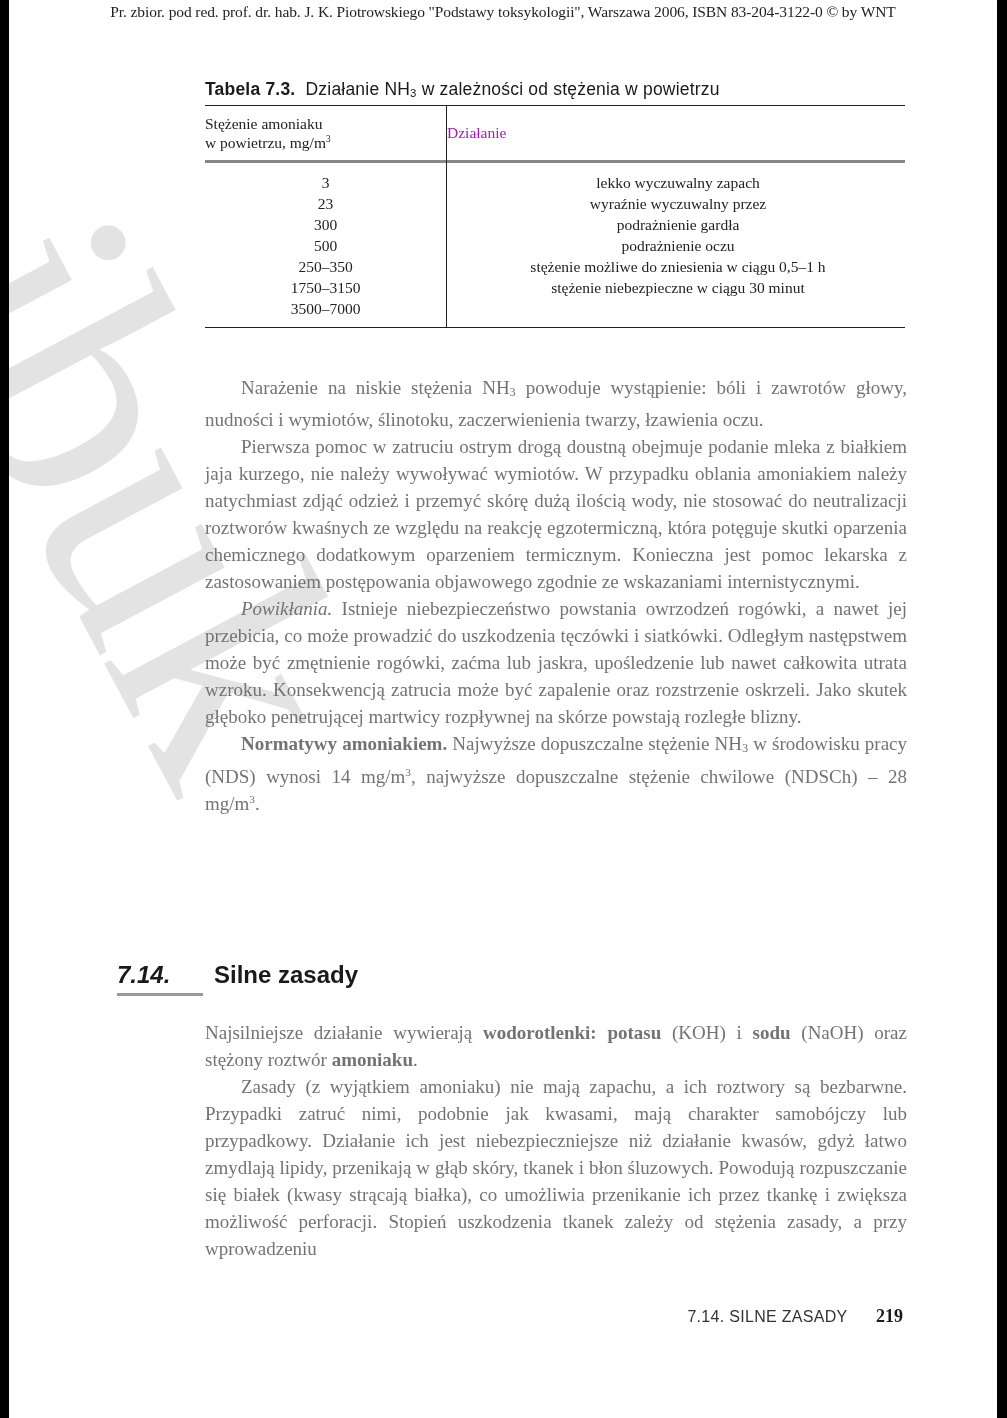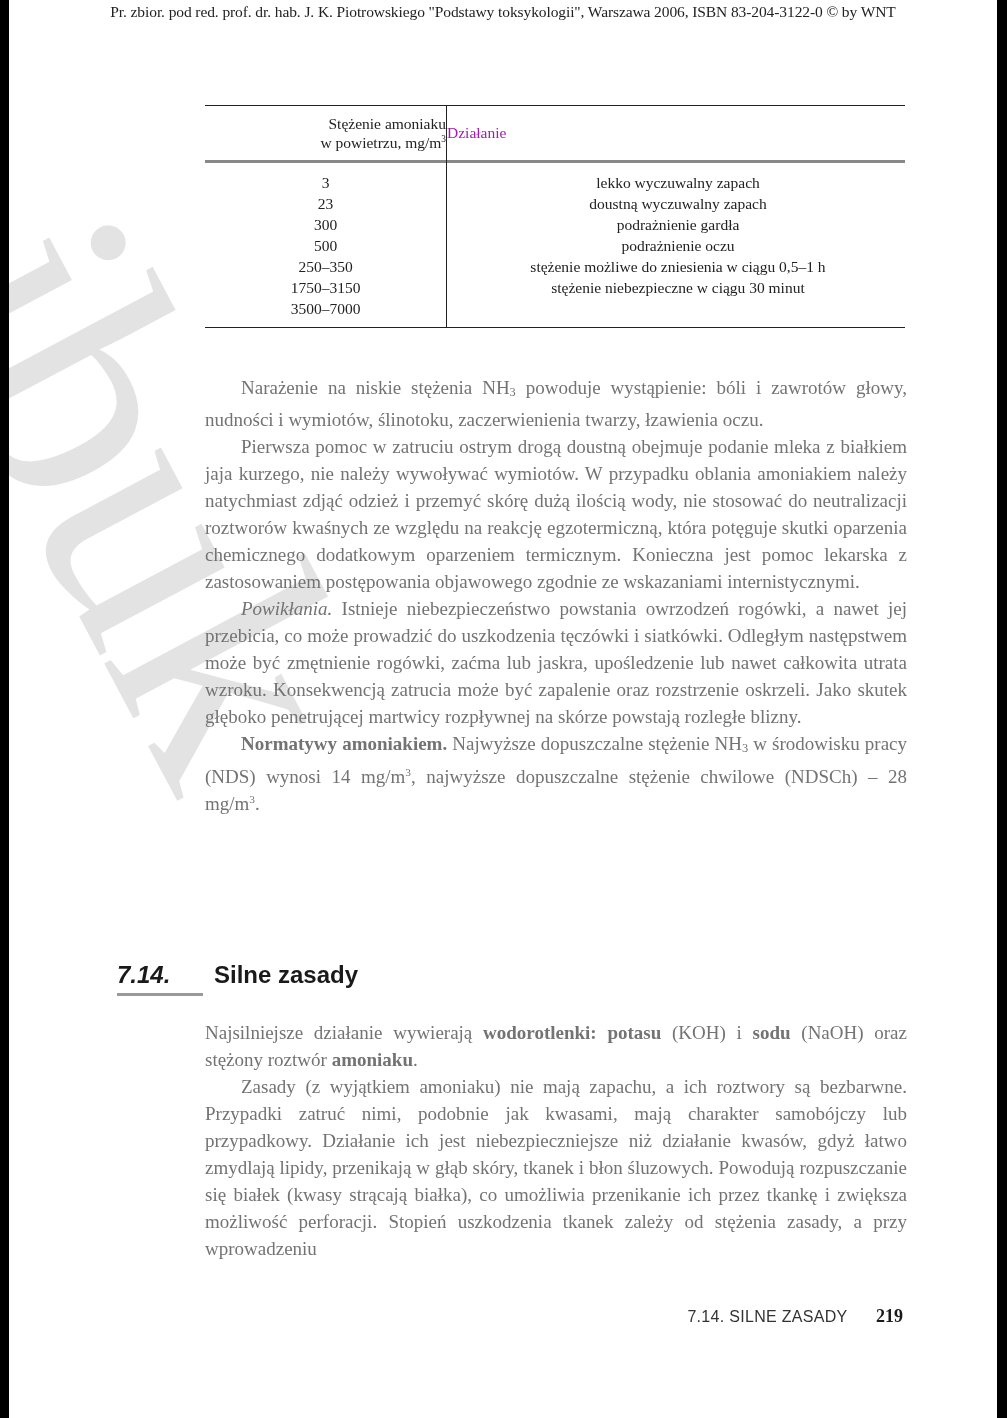--- a/index.html
+++ b/index.html
@@ -26,21 +26,21 @@
     font-family: "Liberation Sans", sans-serif; font-size: 17.5px; color: #1a1a1a; letter-spacing: 0.2px;
   }
   .table-caption b { font-weight: bold; }
   .table-caption sub, .sub { font-size: 0.65em; vertical-align: -0.2em; }
   .tbl { position: absolute; left: 196px; top: 105px; width: 700px; }
   .tbl .rule-top { position: absolute; left: 0; top: 0; width: 700px; height: 1px; background: #222; }
   .tbl .rule-mid { position: absolute; left: 0; top: 55px; width: 700px; height: 3px; background: #888; }
   .tbl .rule-bot { position: absolute; left: 0; top: 222px; width: 700px; height: 1px; background: #222; }
   .tbl .vline { position: absolute; left: 241px; top: 0; width: 1px; height: 223px; background: #222; }
   .tbl .h1 {
-    position: absolute; left: 0; top: 9px; width: 241px; text-align: right;
+    position: absolute; left: 0; top: 9px; width: 241px; text-align: left;
     font-size: 15.5px; line-height: 19px; color: #222;
   }
   .tbl .h2 {
     position: absolute; left: 242px; top: 19px; width: 458px; text-align: left;
     font-size: 15.5px; color: #a21caf;
   }
   .tbl sup { font-size: 0.6em; vertical-align: 0.6em; line-height: 0; }
   .tbl .col1 {
     position: absolute; left: 0; top: 67px; width: 241px; text-align: center;
     font-size: 15.5px; line-height: 21px; color: #222;
@@ -75,20 +75,24 @@
 </style>
 </head>
 <body>
 
 <div class="page">
   <div class="watermark">ibuk</div>
 
   <div class="content">
     <div class="running-head">Pr. zbior. pod red. prof. dr. hab. J. K. Piotrowskiego "Podstawy toksykologii", Warszawa 2006, ISBN 83-204-3122-0 © by WNT</div>
 
+    <div class="table-caption">
+      <b>Tabela 7.3.</b>&nbsp;
+      <span><span>Działanie NH</span><sub>3</sub><span> w zależności od stężenia w powietrzu</span></span>
+    </div>
 
     <div class="tbl">
       <div class="rule-top"></div>
       <div class="rule-mid"></div>
       <div class="rule-bot"></div>
       <div class="vline"></div>
 
       <div class="h1">
         <div>Stężenie amoniaku</div>
         <div><span>w powietrzu, mg/m</span><sup>3</sup></div>
@@ -99,21 +103,21 @@
         <span class="row">3</span>
         <span class="row">23</span>
         <span class="row">300</span>
         <span class="row">500</span>
         <span class="row">250–350</span>
         <span class="row">1750–3150</span>
         <span class="row">3500–7000</span>
       </div>
       <div class="col2">
         <span class="row">lekko wyczuwalny zapach</span>
-        <span class="row">doustną wyczuwalny zapach</span>
+        <span class="row">wyraźnie wyczuwalny przez</span>
         <span class="row">podrażnienie gardła</span>
         <span class="row">podrażnienie oczu</span>
         <span class="row">stężenie możliwe do zniesienia w ciągu 0,5–1 h</span>
         <span class="row">stężenie niebezpieczne w ciągu 30 minut</span>
       </div>
     </div>
 
     <div class="body-text" style="top:374px;">
       <p><span>Narażenie na niskie stężenia NH</span><sub class="sub">3</sub><span> powoduje wystąpienie: bóli i zawrotów głowy, nudności i wymiotów, ślinotoku, zaczerwienienia twarzy, łzawienia oczu.</span></p>
       <p>Pierwsza pomoc w zatruciu ostrym drogą doustną obejmuje podanie mleka z białkiem jaja kurzego, nie należy wywoływać wymiotów. W przypadku oblania amoniakiem należy natychmiast zdjąć odzież i przemyć skórę dużą ilością wody, nie stosować do neutralizacji roztworów kwaśnych ze względu na reakcję egzotermiczną, która potęguje skutki oparzenia chemicznego dodatkowym oparzeniem termicznym. Konieczna jest pomoc lekarska z zastosowaniem postępowania objawowego zgodnie ze wskazaniami internistycznymi.</p>

